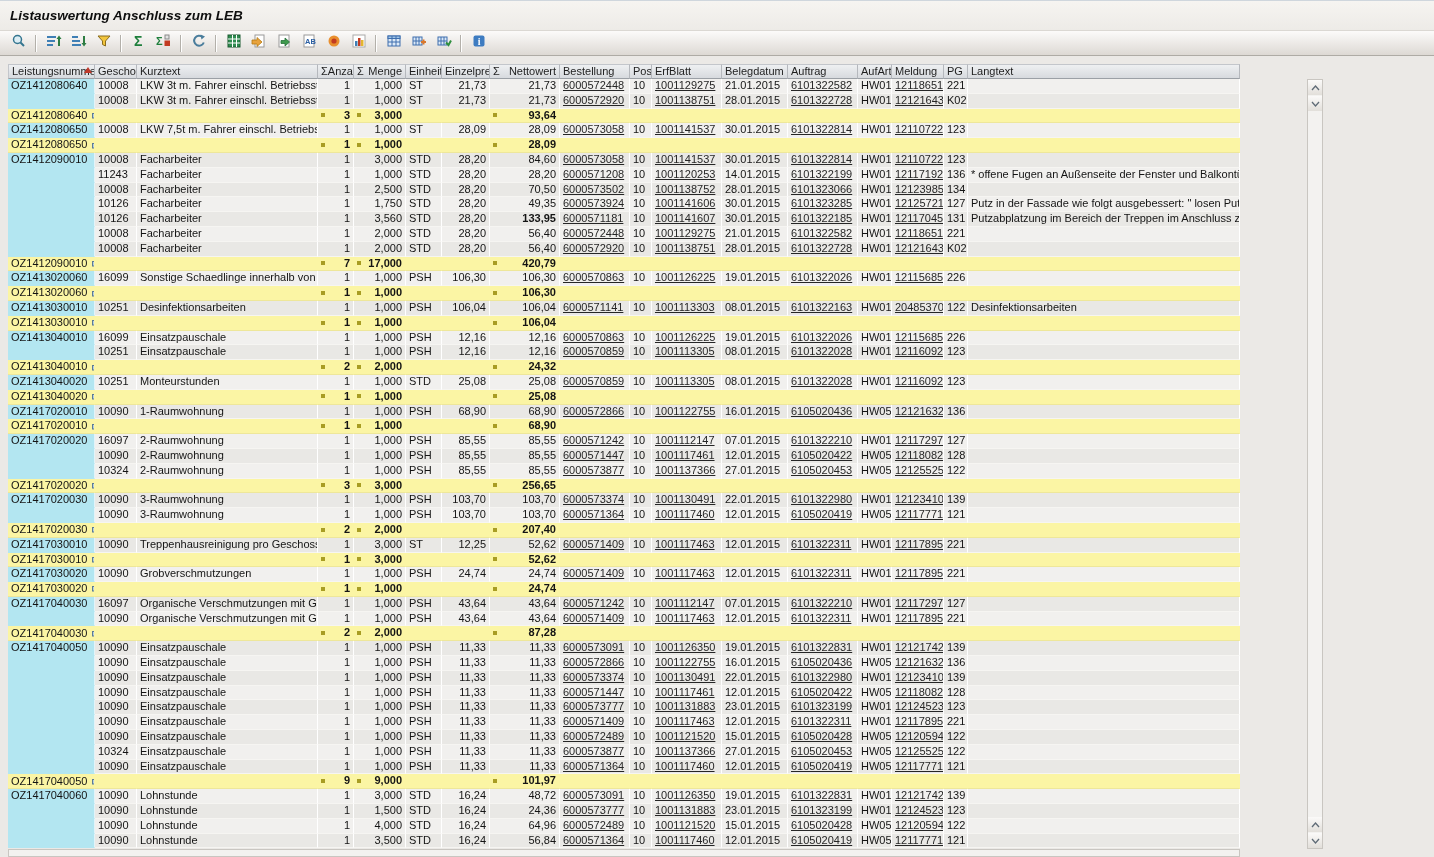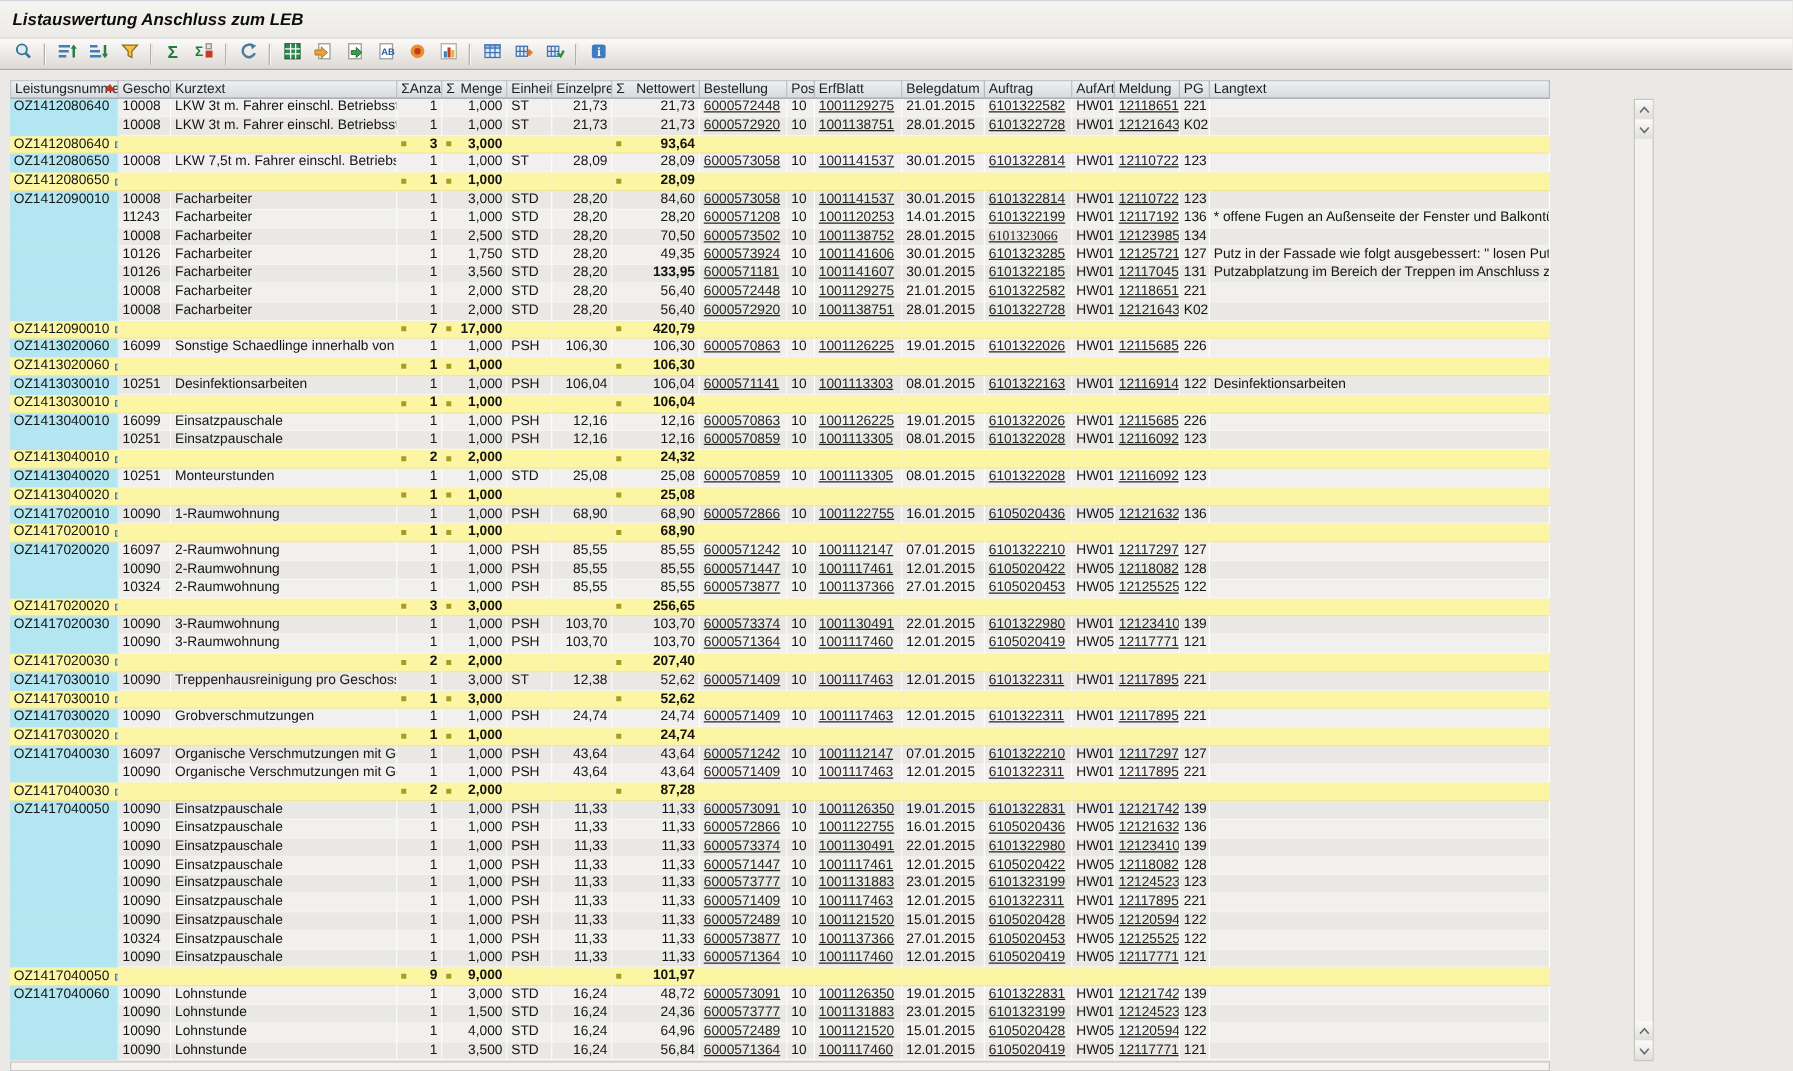--- a/index.html
+++ b/index.html
@@ -399,21 +399,21 @@
         <div class="cell" style="width: 181px;">Facharbeiter</div>
         <div class="cell num" style="width: 36px;">1</div>
         <div class="cell num" style="width: 52px;">2,500</div>
         <div class="cell" style="width: 36px;">STD</div>
         <div class="cell num" style="width: 48px;">28,20</div>
         <div class="cell num" style="width: 70px;">70,50</div>
         <div class="cell" style="width: 70px;"><span class="link">6000573502</span></div>
         <div class="cell" style="width: 22px;">10</div>
         <div class="cell" style="width: 70px;"><span class="link">1001138752</span></div>
         <div class="cell" style="width: 66px;">28.01.2015</div>
-        <div class="cell" style="width: 70px; font-family: Liberation Serif, serif;"><span class="link">6101323066</span></div>
+        <div class="cell" style="width: 70px;"><span class="link">6101323066</span></div>
         <div class="cell" style="width: 34px;">HW01</div>
         <div class="cell" style="width: 52px;"><span class="link">12123985</span></div>
         <div class="cell" style="width: 24px;">134</div>
         <div class="cell" style="width: 272px;"></div>
       </div>
       <div class="row even">
         <div class="cell key" style="width: 87px;"></div>
         <div class="cell" style="width: 42px;">10126</div>
         <div class="cell" style="width: 181px;">Facharbeiter</div>
         <div class="cell num" style="width: 36px;">1</div>
@@ -597,21 +597,21 @@
         <div class="cell num" style="width: 52px;">1,000</div>
         <div class="cell" style="width: 36px;">PSH</div>
         <div class="cell num" style="width: 48px;">106,04</div>
         <div class="cell num" style="width: 70px;">106,04</div>
         <div class="cell" style="width: 70px;"><span class="link">6000571141</span></div>
         <div class="cell" style="width: 22px;">10</div>
         <div class="cell" style="width: 70px;"><span class="link">1001113303</span></div>
         <div class="cell" style="width: 66px;">08.01.2015</div>
         <div class="cell" style="width: 70px;"><span class="link">6101322163</span></div>
         <div class="cell" style="width: 34px;">HW01</div>
-        <div class="cell" style="width: 52px;"><span class="link">12116914</span></div>
+        <div class="cell" style="width: 52px;"><span class="link">20485370</span></div>
         <div class="cell" style="width: 24px;">122</div>
         <div class="cell" style="width: 272px;">Desinfektionsarbeiten</div>
       </div>
       <div class="row sub">
         <div class="cell key" style="width: 87px;">
           <span>OZ1413030010</span>
           <svg class="printer" width="13" height="11">
             <rect x="2.5" y="0.5" width="8" height="3" fill="#ffffff" stroke="#6b8ba4"></rect>
             <rect x="0.5" y="3.5" width="12" height="4.5" fill="#b8cfe0" stroke="#5b7b94"></rect>
             <rect x="2.5" y="6.5" width="8" height="4" fill="#ffffff" stroke="#6b8ba4"></rect>
@@ -1025,21 +1025,21 @@
         <div class="cell" style="width: 24px;"></div>
         <div class="cell" style="width: 272px;"></div>
       </div>
       <div class="row odd">
         <div class="cell key" style="width: 87px;">OZ1417030010</div>
         <div class="cell" style="width: 42px;">10090</div>
         <div class="cell" style="width: 181px;">Treppenhausreinigung pro Geschoss</div>
         <div class="cell num" style="width: 36px;">1</div>
         <div class="cell num" style="width: 52px;">3,000</div>
         <div class="cell" style="width: 36px;">ST</div>
-        <div class="cell num" style="width: 48px;">12,38</div>
+        <div class="cell num" style="width: 48px;">12,25</div>
         <div class="cell num" style="width: 70px;">52,62</div>
         <div class="cell" style="width: 70px;"><span class="link">6000571409</span></div>
         <div class="cell" style="width: 22px;">10</div>
         <div class="cell" style="width: 70px;"><span class="link">1001117463</span></div>
         <div class="cell" style="width: 66px;">12.01.2015</div>
         <div class="cell" style="width: 70px;"><span class="link">6101322311</span></div>
         <div class="cell" style="width: 34px;">HW01</div>
         <div class="cell" style="width: 52px;"><span class="link">12117895</span></div>
         <div class="cell" style="width: 24px;">221</div>
         <div class="cell" style="width: 272px;"></div>

